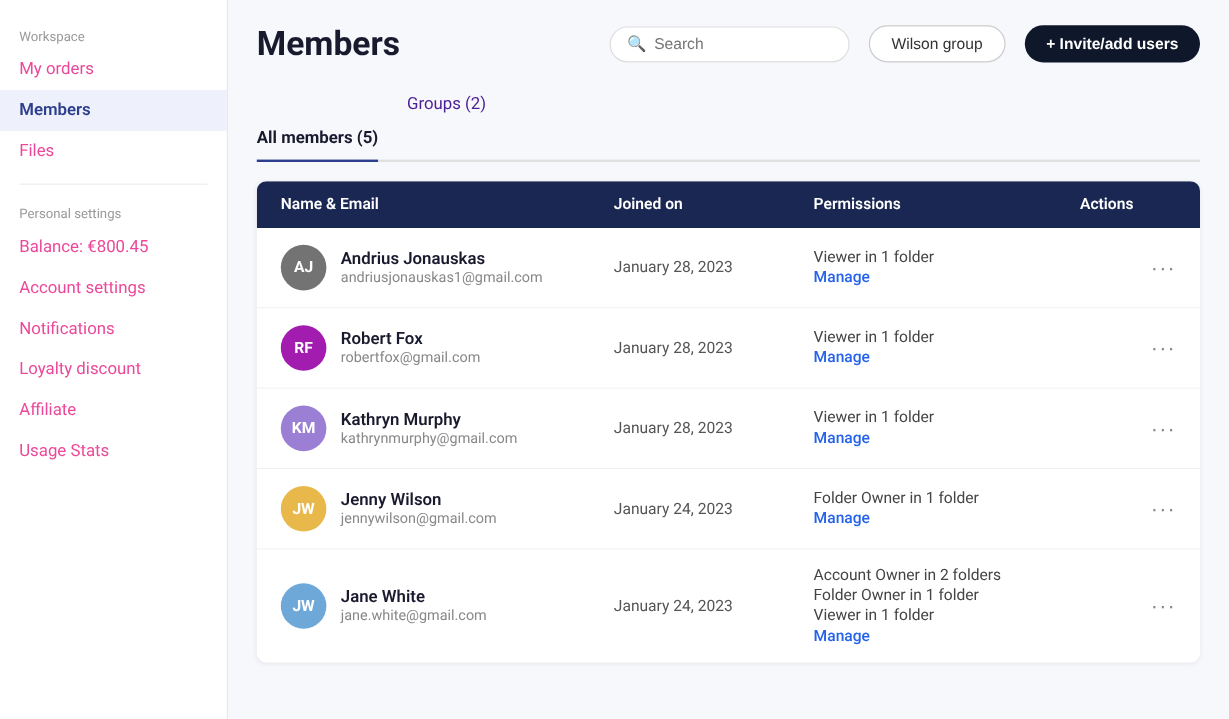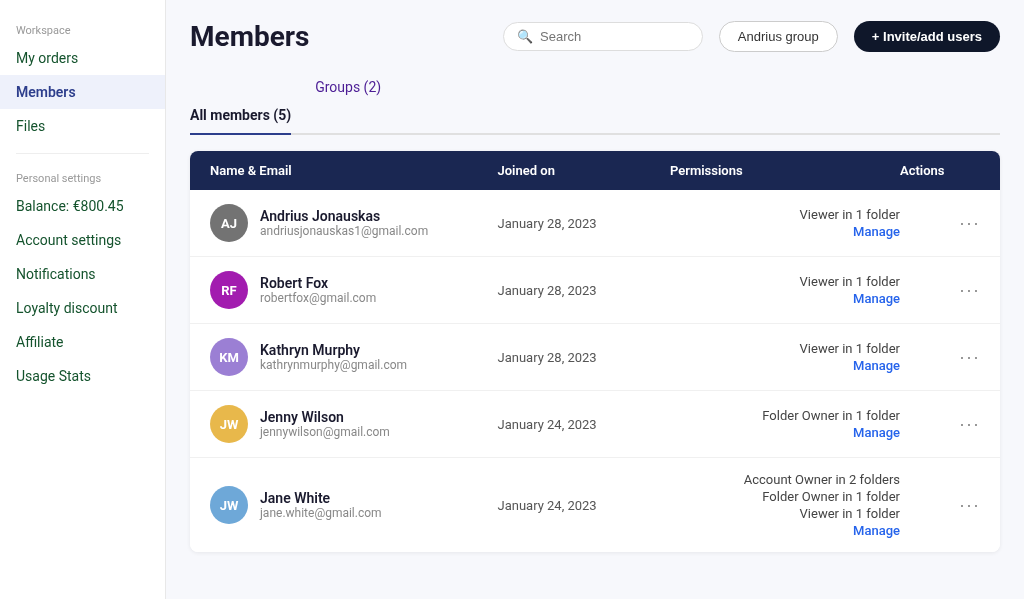--- a/index.html
+++ b/index.html
@@ -1,38 +1,38 @@
 <!DOCTYPE html>
 <html><head>
   <meta charset="utf-8">
   <style>
     * { box-sizing: border-box; margin: 0; padding: 0; }
     body { font-family: -apple-system, BlinkMacSystemFont, 'Segoe UI', Roboto, sans-serif; background: #f5f6fa; display: flex; height: 599px; width: 1024px; overflow: hidden; }
 
     
     #sidebar {
-      width: 166px;
+      width: 190px;
       background: #fff;
       border-right: 1px solid #e8e8e8;
       display: flex;
       flex-direction: column;
       padding: 16px 0;
       flex-shrink: 0;
     }
     .sidebar-section-label {
       font-size: 11px;
       color: #999;
       padding: 8px 16px 4px 16px;
       text-transform: none;
       letter-spacing: 0;
     }
     .sidebar-item {
       padding: 9px 16px;
       font-size: 14px;
-      color: #14532d;
+      color: #ec4899;
       cursor: pointer;
       border-radius: 0;
     }
     .sidebar-item.active {
       background: #eef1fb;
       color: #2d3e8c;
       font-weight: 600;
     }
     .sidebar-divider {
       height: 1px;
@@ -182,21 +182,20 @@
       color: #888;
     }
     .joined-date {
       font-size: 13px;
       color: #555;
     }
     .permissions-col {
       display: flex;
       flex-direction: column;
       gap: 2px;
-      align-items: flex-end;
     }
     .perm-text {
       font-size: 13px;
       color: #444;
     }
     .manage-link {
       font-size: 13px;
       color: #2563eb;
       cursor: pointer;
       font-weight: 500;
@@ -240,21 +239,21 @@
 <div id="main">
 
   <div class="page-header">
     <h1 class="page-title">Members</h1>
 
     <div class="search-box">
       <span class="search-icon-span">🔍</span>
       <input type="text" placeholder="Search" style="">
     </div>
 
-    <button class="btn-create-group">Andrius group</button>
+    <button class="btn-create-group">Wilson group</button>
     <button class="btn-invite">+ Invite/add users</button>
   </div>
 
   <div class="tabs">
     <div class="tab active">All members (5)</div>
     <div class="tab">Groups (2)</div>
   </div>
 
   <div class="members-table">
     <div class="table-header">

